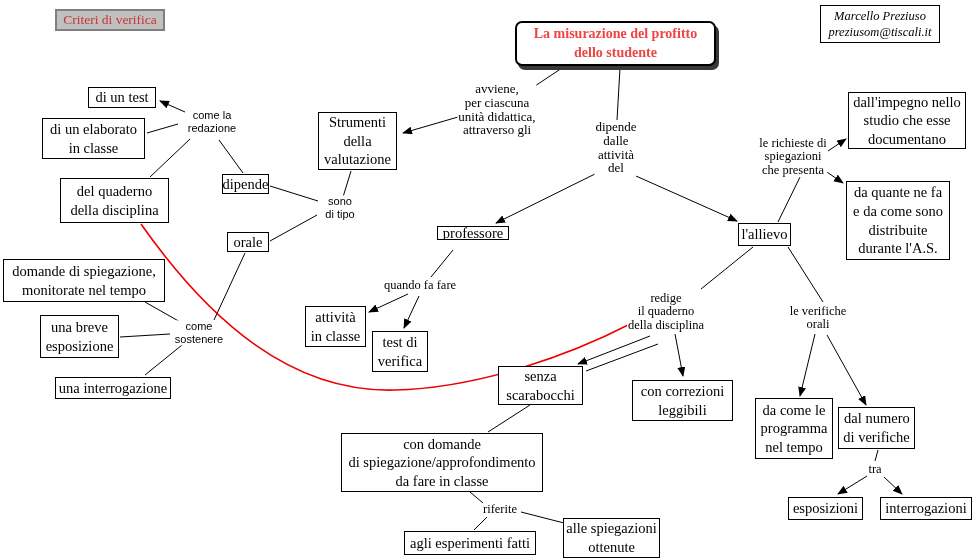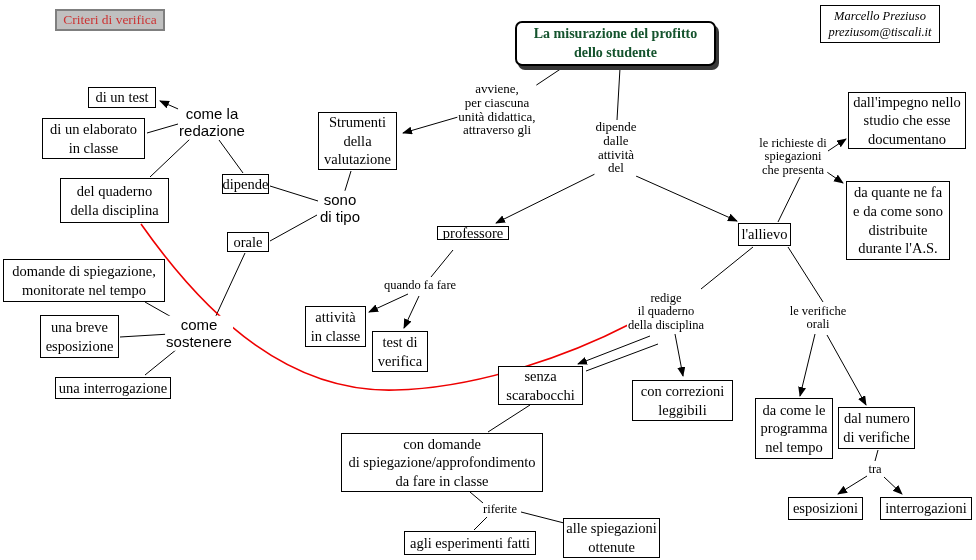--- a/index.html
+++ b/index.html
@@ -4,30 +4,30 @@
 <style>
   html,body{margin:0;padding:0;background:#fff;}
   .canvas{position:relative;width:976px;height:560px;background:#fff;overflow:hidden;
           font-family:"Liberation Serif",serif;color:#000;}
   #edges-svg{position:absolute;left:0;top:0;width:976px;height:560px;}
   .node{position:absolute;box-sizing:border-box;border:1px solid #000;background:#fff;
         display:flex;align-items:center;justify-content:center;text-align:center;
         font-size:14.5px;line-height:1.28;white-space:pre-line;overflow:hidden;}
   .llabel{position:absolute;transform:translate(-50%,-50%);text-align:center;
           font-size:13px;line-height:1.06;white-space:pre-line;background:#fff;padding:0 1px;}
-  .llabel.sans{font-family:"Liberation Sans","DejaVu Sans",sans-serif;font-size:15px;line-height:1.15;}
+  .llabel.sans{font-family:"Liberation Sans","DejaVu Sans",sans-serif;font-size:11px;line-height:1.15;}
   .llabel.small{font-size:12.5px;}
   .hdr{position:absolute;box-sizing:border-box;display:flex;align-items:center;justify-content:center;
        text-align:center;white-space:pre-line;background:#fff;}
   #criteri{left:55px;top:9px;width:110px;height:22px;background:#c0c0c0;
            border:2px solid #7f7f7f;color:#cc3333;font-size:13.5px;}
   #istituto{left:253px;top:8px;width:247px;height:34px;border:1px solid #000;
             font-weight:bold;font-size:12.5px;line-height:1.3;}
   #titolo{left:515px;top:21px;width:201px;height:45px;border:2px solid #000;border-radius:7px;
-          box-shadow:3px 4px 0 #383838;color:#14532d;font-weight:bold;font-size:14px;line-height:1.35;}
+          box-shadow:3px 4px 0 #383838;color:#ef4444;font-weight:bold;font-size:14px;line-height:1.35;}
   #autore{left:820px;top:5px;width:120px;height:38px;border:1px solid #000;
           font-style:italic;font-size:12.5px;line-height:1.3;}
 </style>
 </head>
 <body>
 
 <div class="canvas">
 
   <svg id="edges-svg">
     <defs>

